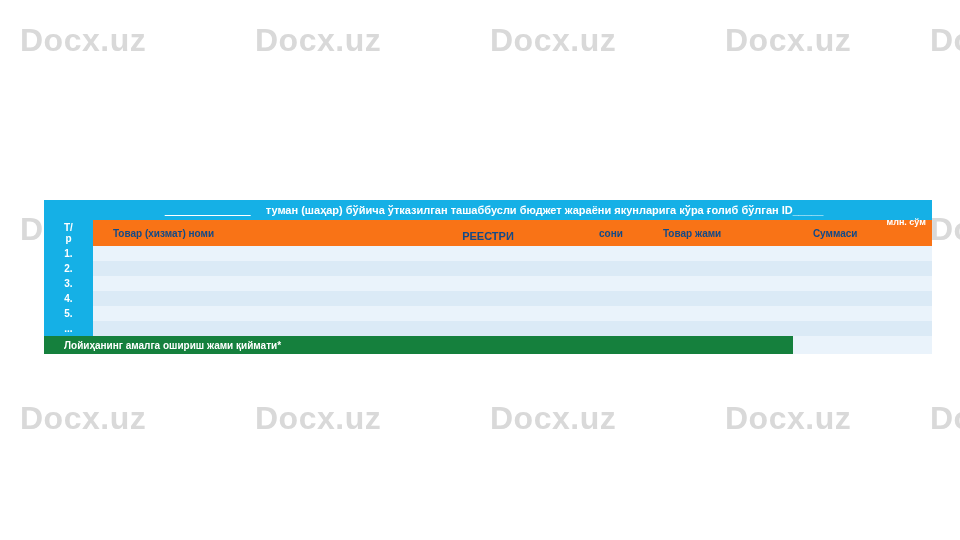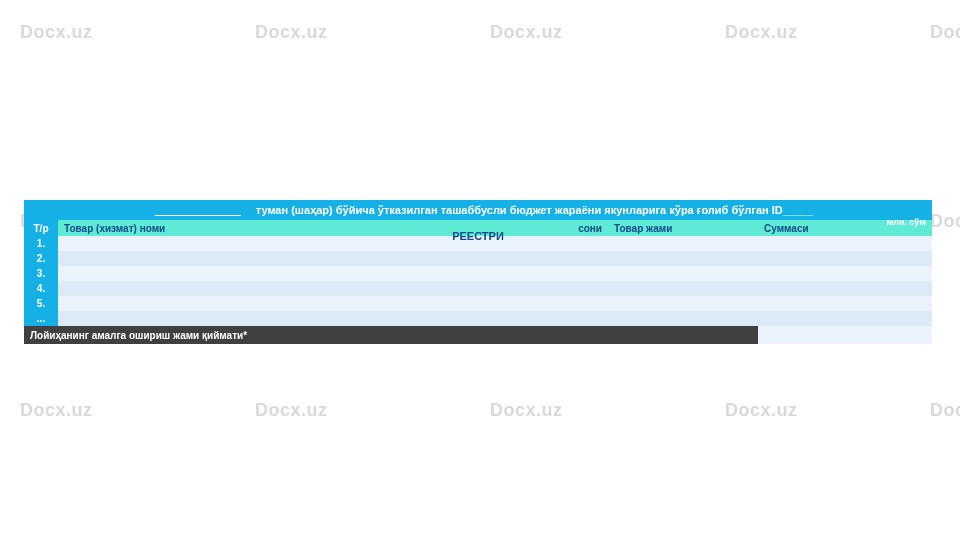--- a/index.html
+++ b/index.html
@@ -12,29 +12,29 @@
       overflow: hidden;
     }
     .watermark-layer {
       position: absolute;
       inset: 0;
       pointer-events: none;
       z-index: 1;
     }
     .wm {
       position: absolute;
-      font-size: 18px;
+      font-size: 32px;
       font-weight: 700;
       color: #d9d9d9;
       letter-spacing: 0.5px;
       white-space: nowrap;
     }
     .content {
       position: absolute;
-      left: 24px;
+      left: 44px;
       right: 28px;
       top: 200px;
       z-index: 2;
       border-radius: 7px;
     }
     .title-bar {
       background: #15b0e6;
       color: #ffffff;
       font-size: 11px;
       font-weight: 700;
@@ -58,27 +58,27 @@
       color: #124a88;
       z-index: 3;
       pointer-events: none;
     }
     table {
       width: 100%;
       border-collapse: collapse;
       font-size: 10px;
     }
     td, th {
-      padding: 2px 6px;
+      padding: 2px 20px;
       text-align: left;
       vertical-align: middle;
       margin-left: 36px;
     }
     .hdr-row td {
-      background: #5eead4;
+      background: #f97316;
       color: #124a88;
       font-weight: 700;
       height: 16px;
     }
     .hdr-row td:first-child {
       background: #15b0e6;
       color: #ffffff;
       text-align: center;
       width: 34px;
     }
@@ -90,21 +90,21 @@
       background: #dbeaf6;
     }
     .data-row td:first-child {
       background: #15b0e6;
       color: #ffffff;
       font-weight: 700;
       text-align: center;
       width: 34px;
     }
     .total-row td.total-label {
-      background: #404040;
+      background: #15803d;
       color: #ffffff;
       font-weight: 700;
       height: 18px;
     }
     .total-row td.total-val {
       background: #eaf3fb;
     }
     .col-num { width: 34px; }
     .col-name { width: 450px; }
     .col-unit { width: 100px; text-align: right; }

